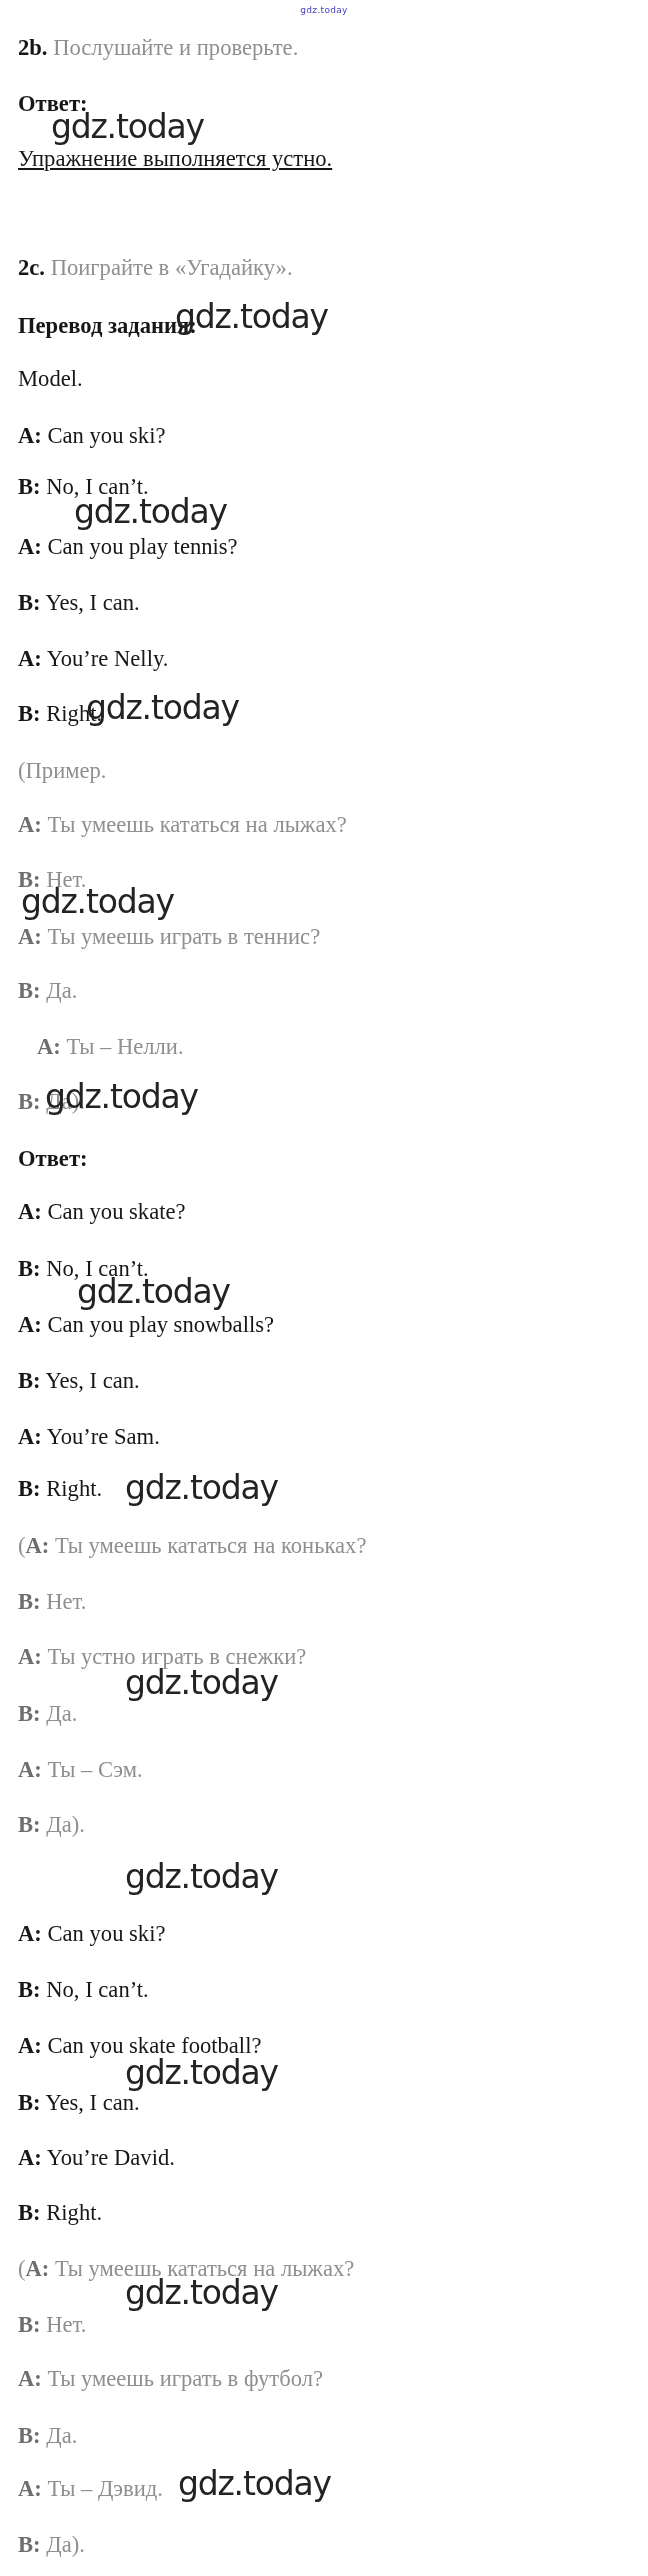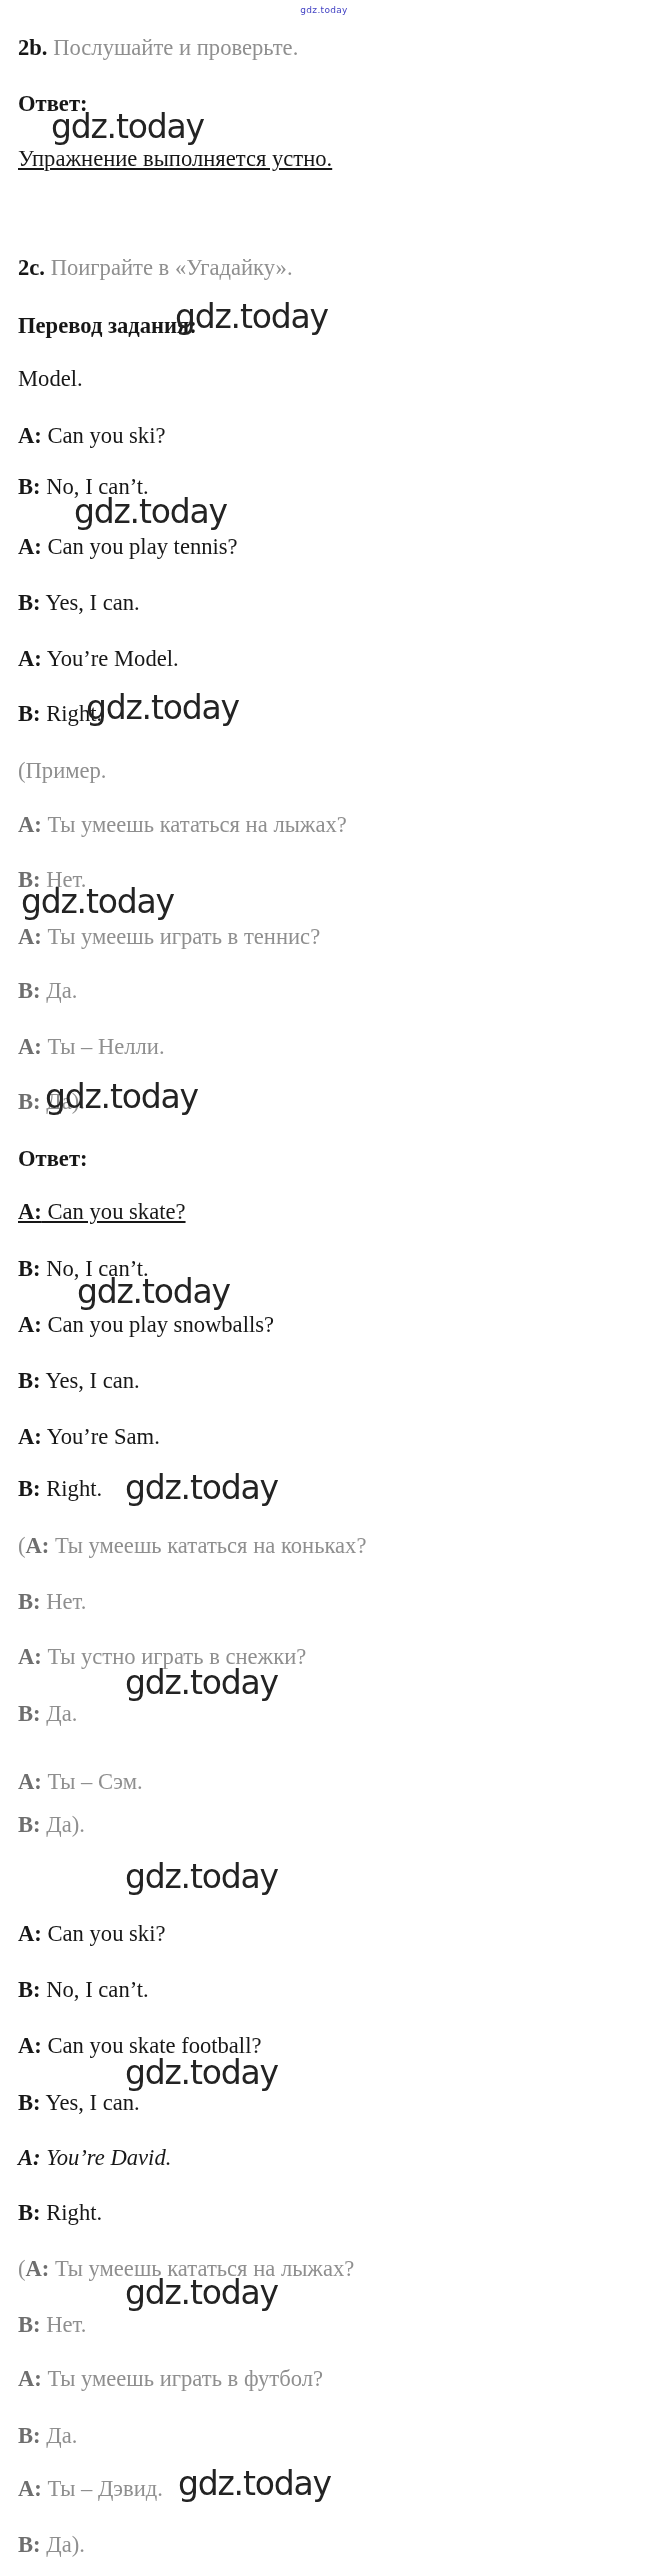--- a/index.html
+++ b/index.html
@@ -51,47 +51,47 @@
       <div class="line" style="top: 36px;"><span class="s-b">2b.</span><span class="s-g"> Послушайте и проверьте.</span></div>
       <div class="line" style="top: 92px;"><span class="s-b">Ответ:</span></div>
       <div class="line" style="top: 147px; text-decoration: underline;"><span class="s-r">Упражнение выполняется устно.</span></div>
       <div class="line" style="top: 256px;"><span class="s-b">2c.</span><span class="s-g"> Поиграйте в «Угадайку».</span></div>
       <div class="line" style="top: 314px;"><span class="s-b">Перевод задания:</span></div>
       <div class="line" style="top: 367px;"><span class="s-r">Model.</span></div>
       <div class="line" style="top: 424px;"><span class="s-b">A:</span><span class="s-r"> Can you ski?</span></div>
       <div class="line" style="top: 475px;"><span class="s-b">B:</span><span class="s-r"> No, I can’t.</span></div>
       <div class="line" style="top: 535px;"><span class="s-b">A:</span><span class="s-r"> Can you play tennis?</span></div>
       <div class="line" style="top: 591px;"><span class="s-b">B:</span><span class="s-r"> Yes, I can.</span></div>
-      <div class="line" style="top: 647px;"><span class="s-b">A:</span><span class="s-r"> You’re Model.</span></div>
+      <div class="line" style="top: 647px;"><span class="s-b">A:</span><span class="s-r"> You’re Nelly.</span></div>
       <div class="line" style="top: 702px;"><span class="s-b">B:</span><span class="s-r"> Right.</span></div>
       <div class="line" style="top: 759px;"><span class="s-g">(Пример.</span></div>
       <div class="line" style="top: 813px;"><span class="s-gb">A:</span><span class="s-g"> Ты умеешь кататься на лыжах?</span></div>
       <div class="line" style="top: 868px;"><span class="s-gb">B:</span><span class="s-g"> Нет.</span></div>
       <div class="line" style="top: 925px;"><span class="s-gb">A:</span><span class="s-g"> Ты умеешь играть в теннис?</span></div>
       <div class="line" style="top: 979px;"><span class="s-gb">B:</span><span class="s-g"> Да.</span></div>
-      <div class="line" style="top: 1035px;"><span class="s-gb">A:</span><span class="s-g"> Ты – Нелли.</span></div>
+      <div class="line" style="top: 1035px; margin-left: 19px;"><span class="s-gb">A:</span><span class="s-g"> Ты – Нелли.</span></div>
       <div class="line" style="top: 1090px;"><span class="s-gb">B:</span><span class="s-g"> Да).</span></div>
       <div class="line" style="top: 1147px;"><span class="s-b">Ответ:</span></div>
-      <div class="line" style="top: 1200px; text-decoration: underline;"><span class="s-b">A:</span><span class="s-r"> Can you skate?</span></div>
+      <div class="line" style="top: 1200px;"><span class="s-b">A:</span><span class="s-r"> Can you skate?</span></div>
       <div class="line" style="top: 1257px;"><span class="s-b">B:</span><span class="s-r"> No, I can’t.</span></div>
       <div class="line" style="top: 1313px;"><span class="s-b">A:</span><span class="s-r"> Can you play snowballs?</span></div>
       <div class="line" style="top: 1369px;"><span class="s-b">B:</span><span class="s-r"> Yes, I can.</span></div>
       <div class="line" style="top: 1425px;"><span class="s-b">A:</span><span class="s-r"> You’re Sam.</span></div>
       <div class="line" style="top: 1477px;"><span class="s-b">B:</span><span class="s-r"> Right.</span></div>
       <div class="line" style="top: 1534px;"><span class="s-g">(</span><span class="s-gb">A:</span><span class="s-g"> Ты умеешь кататься на коньках?</span></div>
       <div class="line" style="top: 1590px;"><span class="s-gb">B:</span><span class="s-g"> Нет.</span></div>
       <div class="line" style="top: 1645px;"><span class="s-gb">A:</span><span class="s-g"> Ты устно играть в снежки?</span></div>
       <div class="line" style="top: 1702px;"><span class="s-gb">B:</span><span class="s-g"> Да.</span></div>
-      <div class="line" style="top: 1758px; margin-top: 12px;"><span class="s-gb">A:</span><span class="s-g"> Ты – Сэм.</span></div>
+      <div class="line" style="top: 1758px;"><span class="s-gb">A:</span><span class="s-g"> Ты – Сэм.</span></div>
       <div class="line" style="top: 1813px;"><span class="s-gb">B:</span><span class="s-g"> Да).</span></div>
       <div class="line" style="top: 1922px;"><span class="s-b">A:</span><span class="s-r"> Can you ski?</span></div>
       <div class="line" style="top: 1978px;"><span class="s-b">B:</span><span class="s-r"> No, I can’t.</span></div>
       <div class="line" style="top: 2034px;"><span class="s-b">A:</span><span class="s-r"> Can you skate football?</span></div>
       <div class="line" style="top: 2091px;"><span class="s-b">B:</span><span class="s-r"> Yes, I can.</span></div>
-      <div class="line" style="top: 2146px; font-style: italic;"><span class="s-b">A:</span><span class="s-r"> You’re David.</span></div>
+      <div class="line" style="top: 2146px;"><span class="s-b">A:</span><span class="s-r"> You’re David.</span></div>
       <div class="line" style="top: 2201px;"><span class="s-b">B:</span><span class="s-r"> Right.</span></div>
       <div class="line" style="top: 2257px;"><span class="s-g">(</span><span class="s-gb">A:</span><span class="s-g"> Ты умеешь кататься на лыжах?</span></div>
       <div class="line" style="top: 2313px;"><span class="s-gb">B:</span><span class="s-g"> Нет.</span></div>
       <div class="line" style="top: 2367px;"><span class="s-gb">A:</span><span class="s-g"> Ты умеешь играть в футбол?</span></div>
       <div class="line" style="top: 2424px;"><span class="s-gb">B:</span><span class="s-g"> Да.</span></div>
       <div class="line" style="top: 2477px;"><span class="s-gb">A:</span><span class="s-g"> Ты – Дэвид.</span></div>
       <div class="line" style="top: 2533px;"><span class="s-gb">B:</span><span class="s-g"> Да).</span></div>
       <div class="wm" style="left: 51px; top: 110px;">gdz.today</div>
       <div class="wm" style="left: 175px; top: 300px;">gdz.today</div>
       <div class="wm" style="left: 74px; top: 495px;">gdz.today</div>

